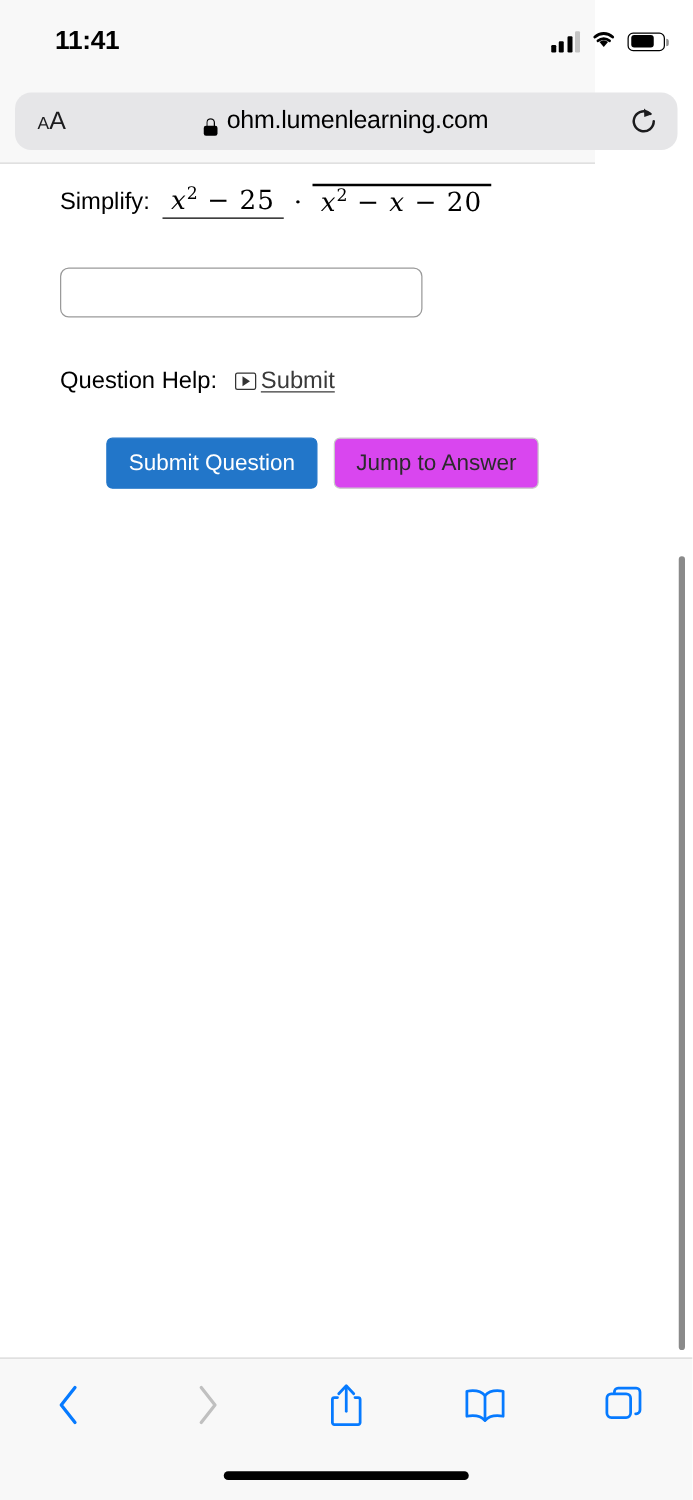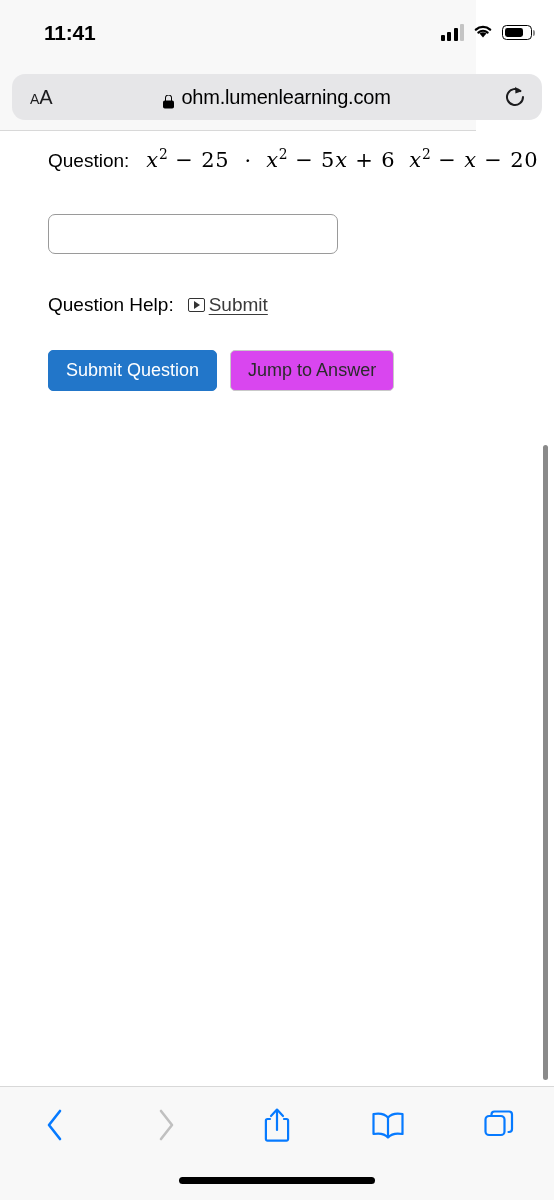--- a/index.html
+++ b/index.html
@@ -198,21 +198,21 @@
 
   
   .math {
     font-family: "DejaVu Serif", "Liberation Serif", serif;
     color: #000;
     display: flex;
     align-items: center;
   }
   .frac {
     display: inline-flex;
-    flex-direction: row;
+    flex-direction: column;
     align-items: center;
     justify-content: center;
     vertical-align: middle;
   }
   .frac .num,
   .frac .den {
     font-size: 21px;
     line-height: 1.18;
     white-space: nowrap;
     padding: 1px 7px;
@@ -313,20 +313,21 @@
     border-radius: 5px;
     padding: 9px 17px;
     cursor: pointer;
     line-height: 1.15;
     box-sizing: border-box;
   }
   .btn-primary {
     background: #2276c9;
     border: 1px solid #2276c9;
     color: #ffffff;
+    margin-left: 37px;
   }
   .btn-secondary {
     background: #d946ef;
     border: 1px solid #c9c9c9;
     color: #2b2b2b;
   }
 
   
   .scrollbar-track {
     position: absolute;
@@ -424,32 +425,31 @@
         <path d="M21 13 a8 8 0 1 1 -2.6 -5.9" stroke="#1c1c1e" stroke-width="2" fill="none" stroke-linecap="round"></path>
         <path d="M13.2 2.8 L19.1 7.6 L13.4 9.6" fill="#1c1c1e"></path>
       </svg>
     </div>
   </div>
 </div>
 
 <div class="page">
 
   <div class="problem-row">
-    <span class="simplify-label">Question:</span>
+    <span class="simplify-label">Simplify:</span>
 
     <span class="math">
       <span class="frac">
         <span class="num"><span class="mvar">x</span><sup>2</sup> − 25</span>
         <span class="bar"></span>
       </span>
 
       <span class="mdot">·</span>
 
       <span class="frac">
-        <span class="num"><span class="mvar">x</span><sup>2</sup> − 5<span class="mvar">x</span> + 6</span>
         <span class="bar"></span>
         <span class="den"><span class="mvar">x</span><sup>2</sup> − <span class="mvar">x</span> − 20</span>
       </span>
     </span>
   </div>
 
   <input class="answer-input" type="text" value="" placeholder="" style="">
 
   <div class="help-row">
     <span class="help-label">Question Help:</span>

